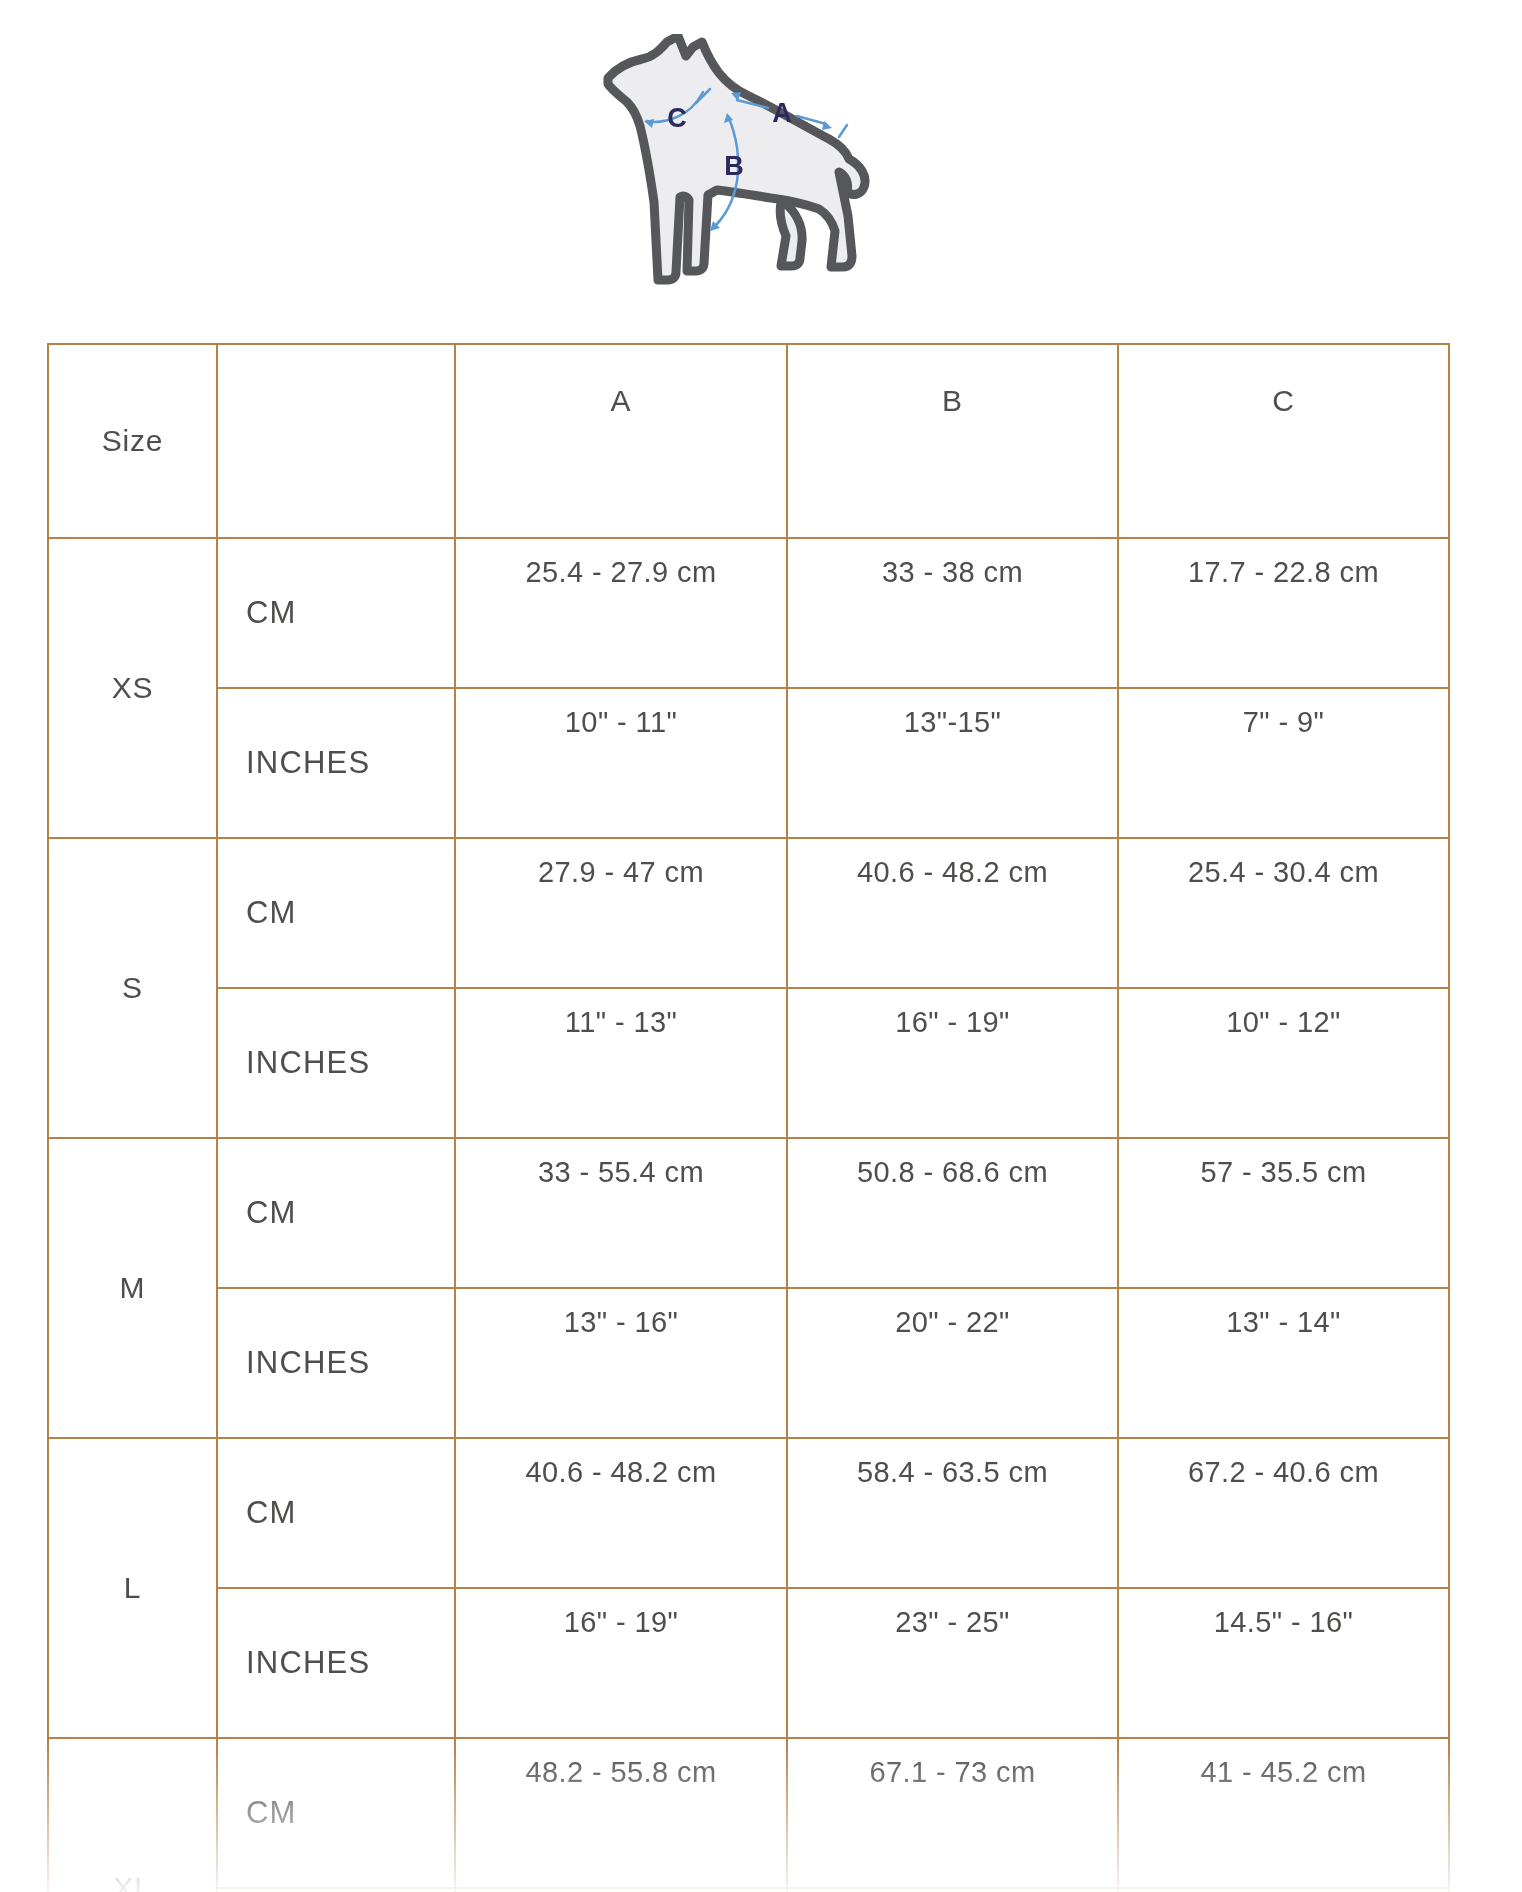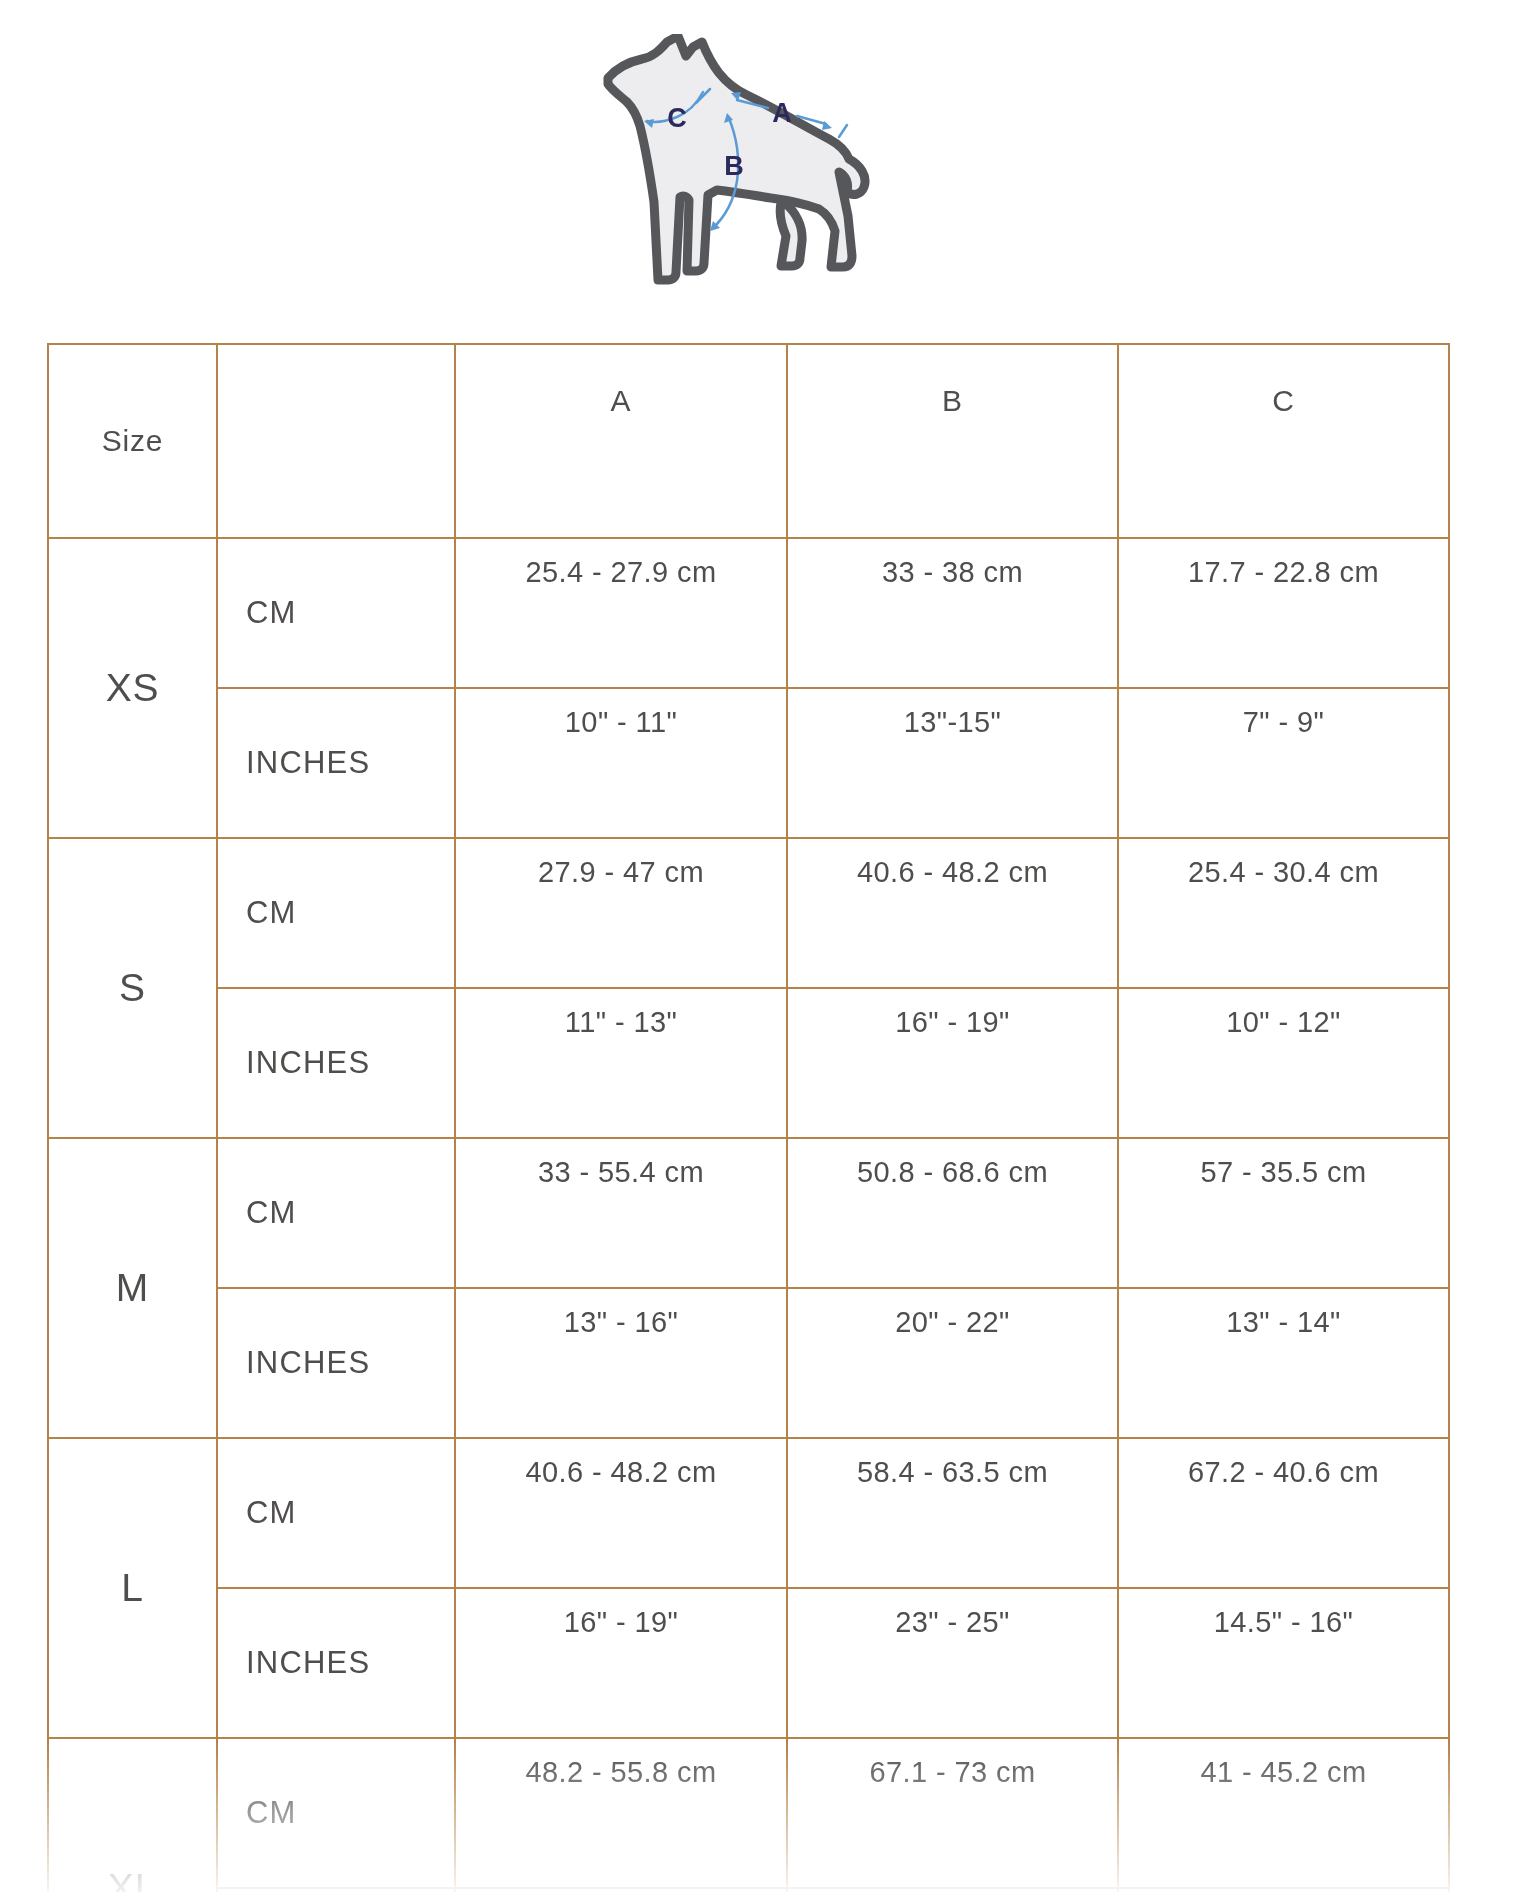--- a/index.html
+++ b/index.html
@@ -29,21 +29,21 @@
   th.size-head{
     vertical-align:middle;text-align:center;
     font-size:30px;letter-spacing:0.8px;
   }
   th.col-head{
     vertical-align:top;padding-top:39px;text-align:center;
     font-size:30px;letter-spacing:0.8px;
   }
   td.size-cell{
     vertical-align:middle;text-align:center;
-    font-size:39px;letter-spacing:0.8px;
+    font-size:30px;letter-spacing:0.8px;
   }
   td.unit-cell{
     vertical-align:middle;text-align:left;padding-left:28px;
     font-size:31px;letter-spacing:1.2px;
   }
   td.val-cell{
     vertical-align:top;padding-top:17px;text-align:center;
     font-size:29px;letter-spacing:0.4px;
   }
   .bottom-fade{

